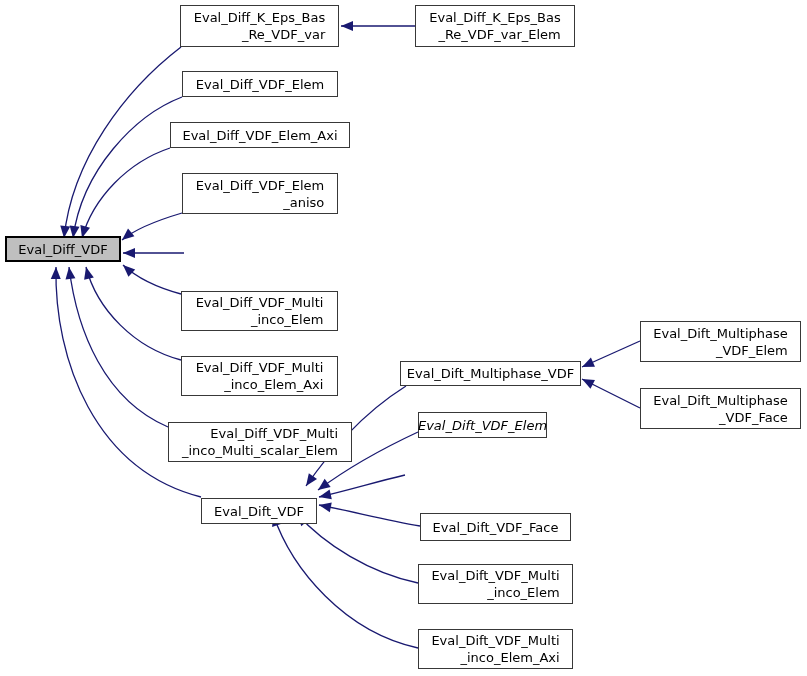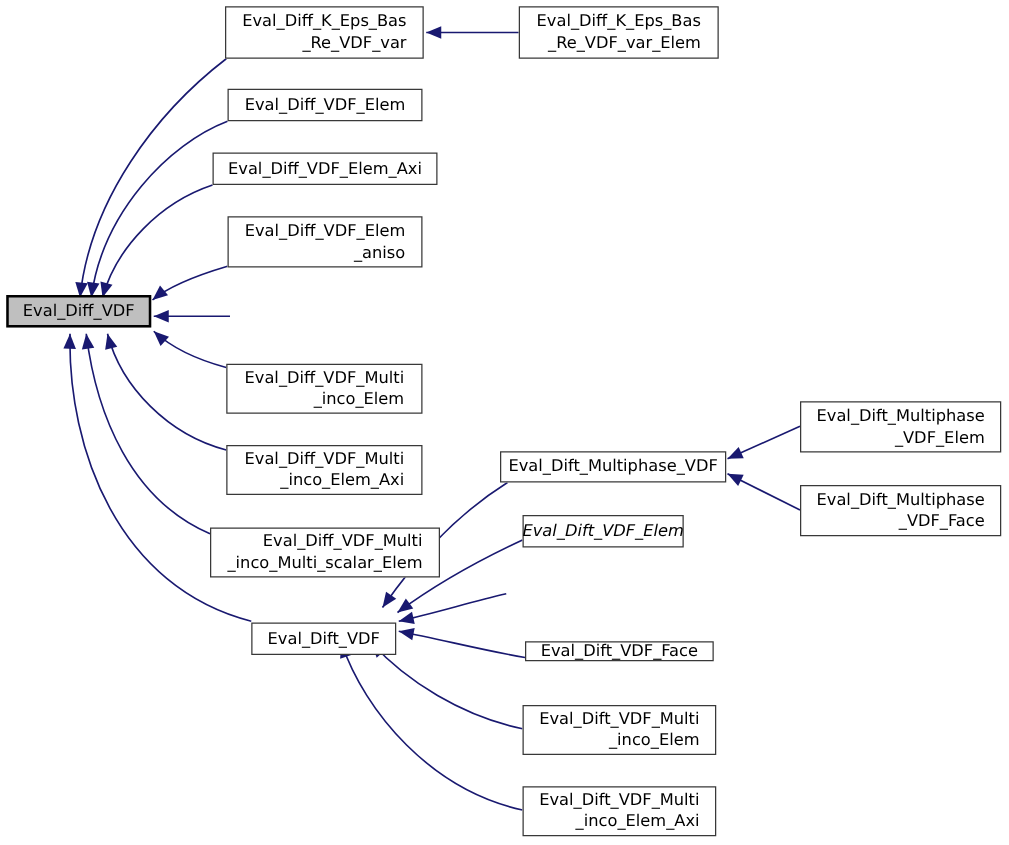--- a/index.html
+++ b/index.html
@@ -105,21 +105,21 @@
 
   <div class="node" style="left:640px; top:321px; width:161px; height:41px;">Eval_Dift_Multiphase
 _VDF_Elem</div>
 
   <div class="node" style="left:640px; top:388px; width:161px; height:41px;">Eval_Dift_Multiphase
 _VDF_Face</div>
 
   <div class="node" style="left:418px; top:412px; width:129px; height:26px;font-style:italic;">Eval_Dift_VDF_Elem</div>
 
 
-  <div class="node" style="left:420px; top:513px; width:151px; height:16px;">Eval_Dift_VDF_Face</div>
+  <div class="node" style="left:420px; top:513px; width:151px; height:28px;">Eval_Dift_VDF_Face</div>
 
   <div class="node" style="left:418px; top:564px; width:155px; height:40px;">Eval_Dift_VDF_Multi
 _inco_Elem</div>
 
   <div class="node" style="left:418px; top:629px; width:155px; height:40px;">Eval_Dift_VDF_Multi
 _inco_Elem_Axi</div>
 
 </div>
 
 </body></html>

